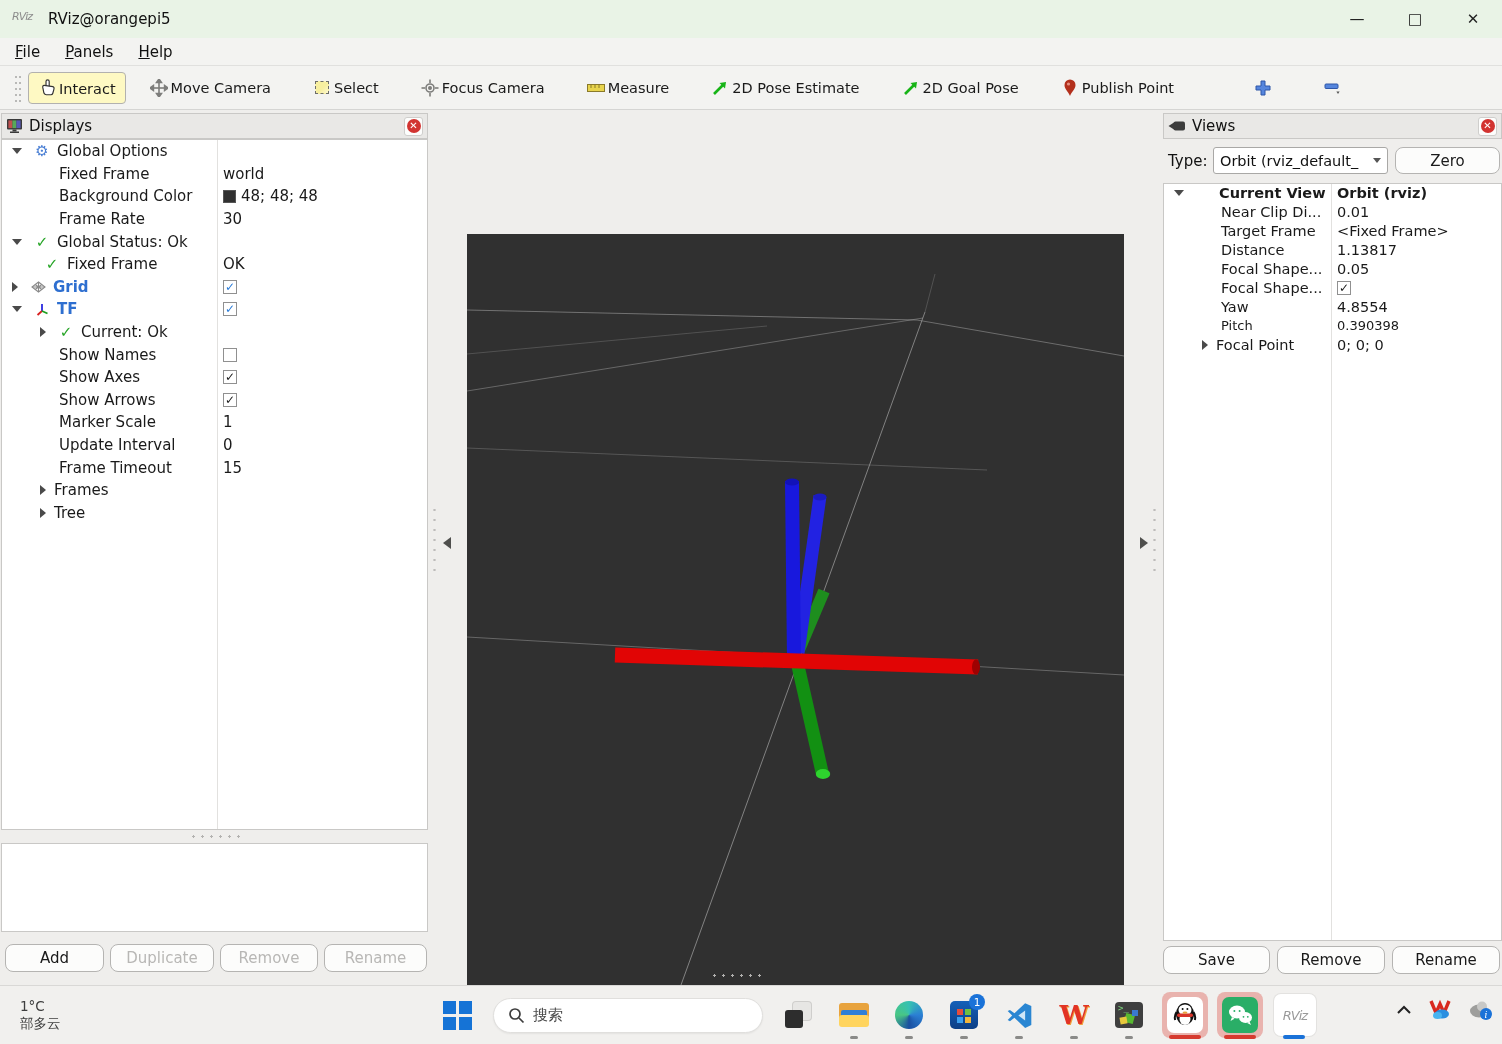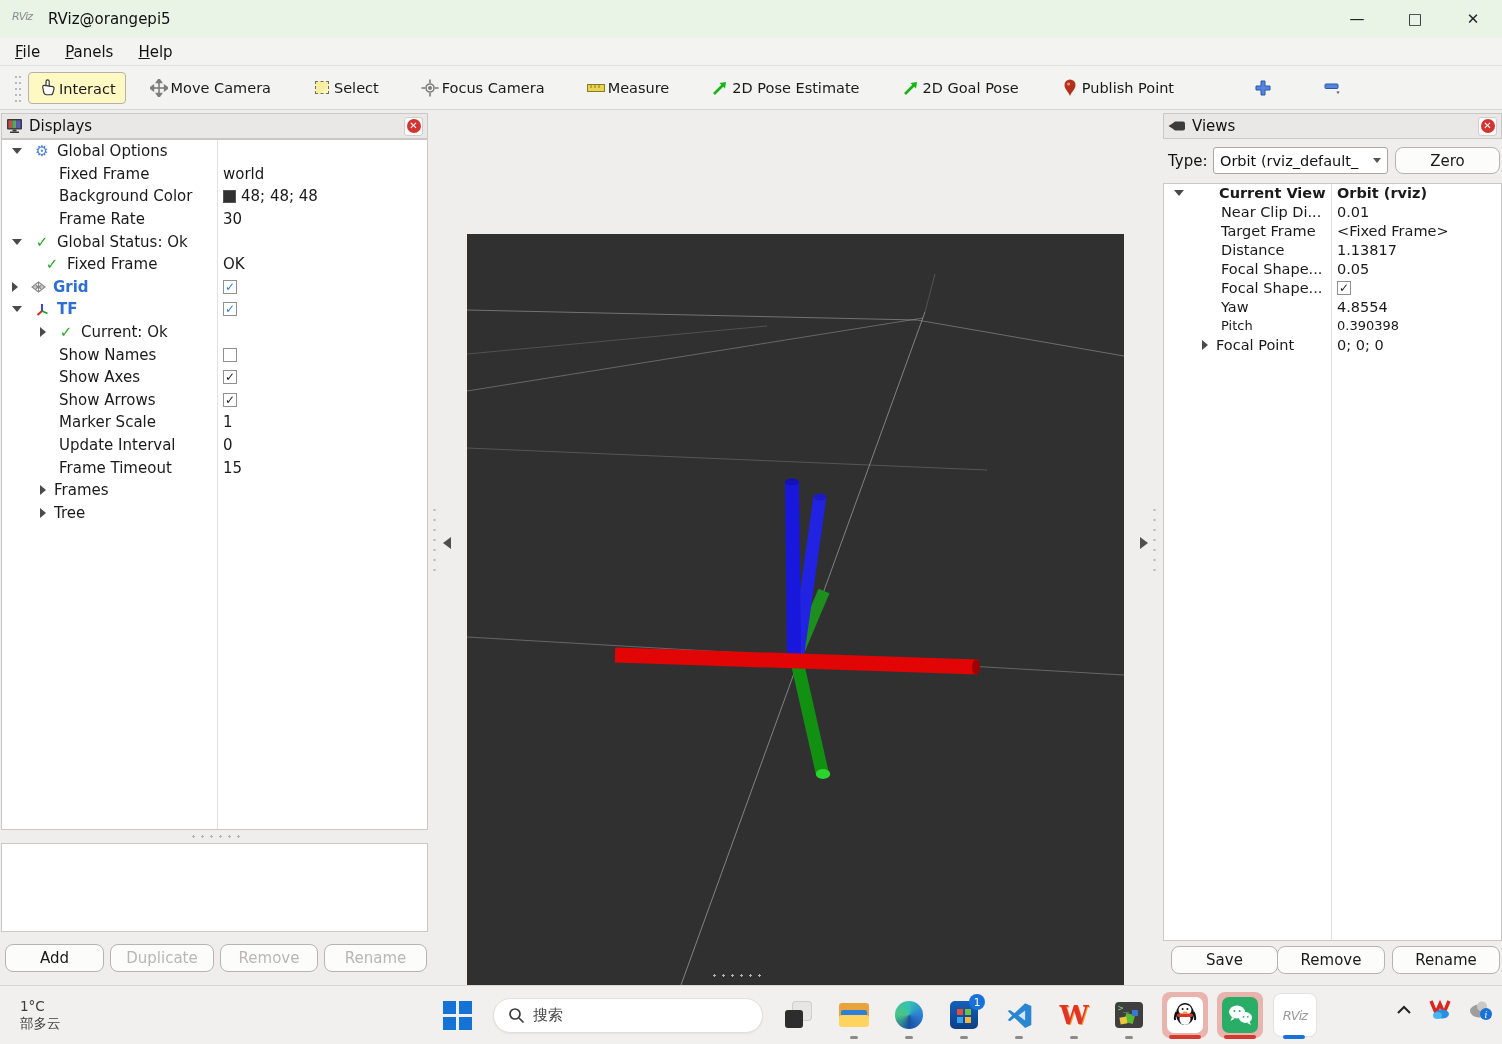--- a/index.html
+++ b/index.html
@@ -524,21 +524,21 @@
         <div class="tree-row" style="height: 18.9px; font-size: 14.5px;">
           <div class="tr-name" style="padding-left: 38px;">
             <span class="arrow right" style="margin-right:8px;"></span>
             <span class="lbl ">Focal Point</span>
           </div>
           <div class="tr-val" style="left: 173px;">
             <span class="lbl">0; 0; 0</span>
           </div>
         </div>
       </div>
-    <div class="btn" style="left:0px; top:833px; width:107px;margin-left:8px;">Save</div>
+    <div class="btn" style="left:0px; top:833px; width:107px;">Save</div>
     <div class="btn" style="left:114px; top:833px; width:108px;">Remove</div>
     <div class="btn" style="left:229px; top:833px; width:108px;">Rename</div>
   </div>
 </div>
 
 <div class="abs" id="taskbar">
   <div id="weather">
     <div>1°C</div>
     <div>部多云</div>
   </div>

